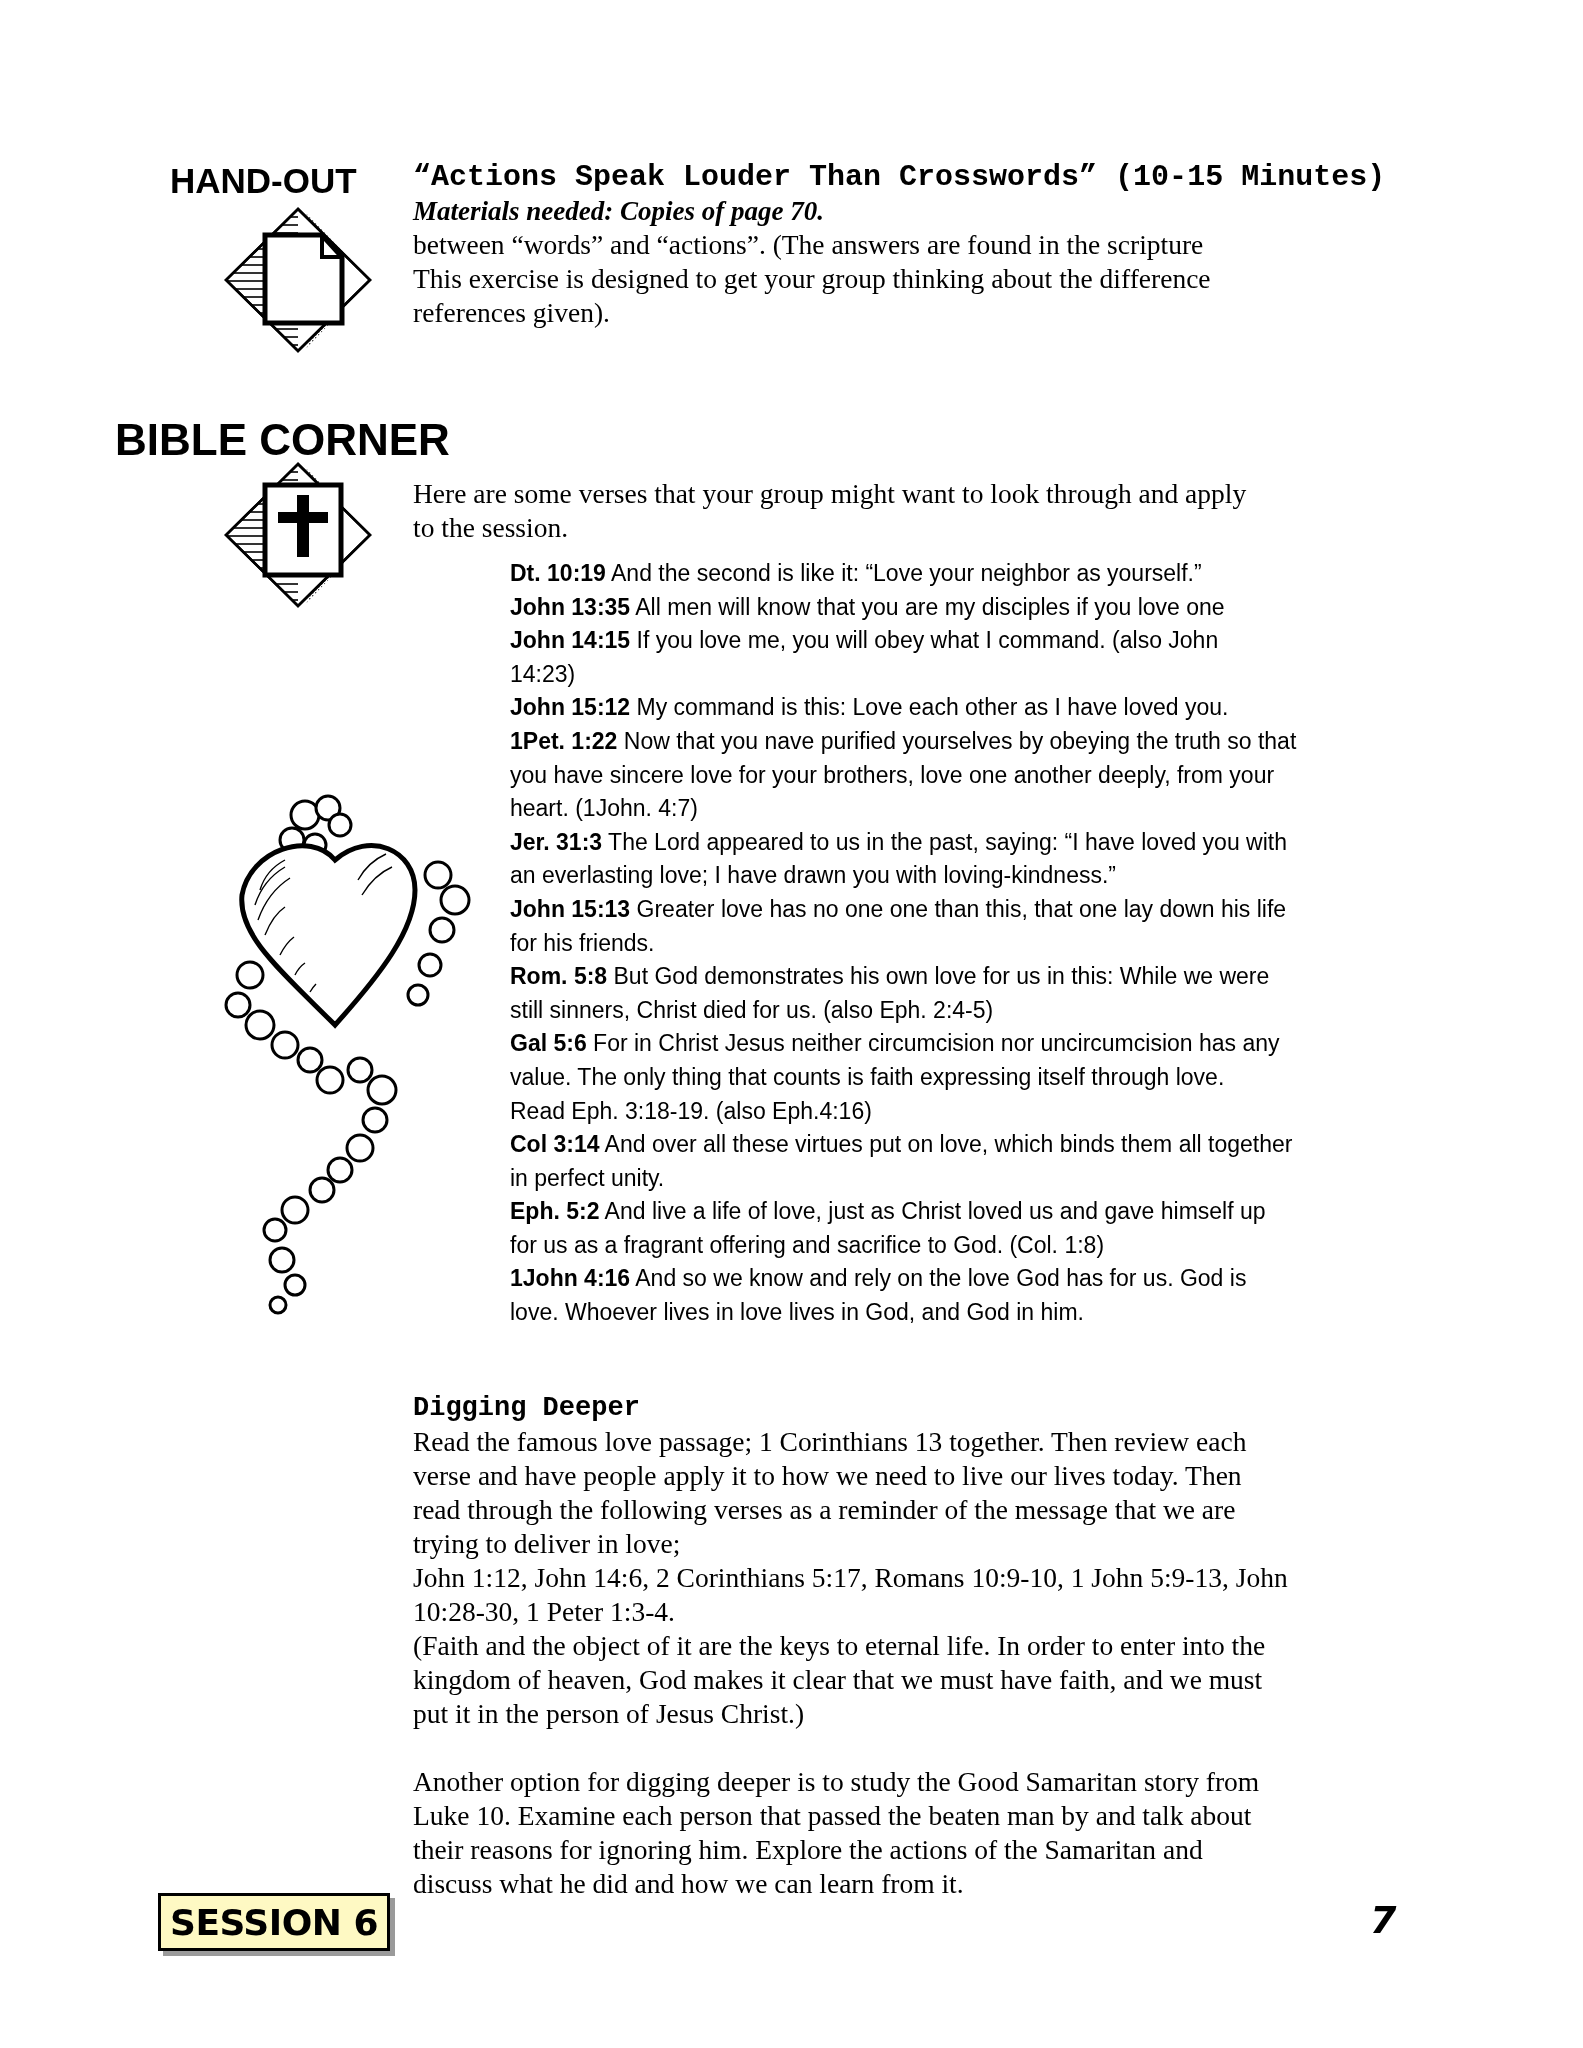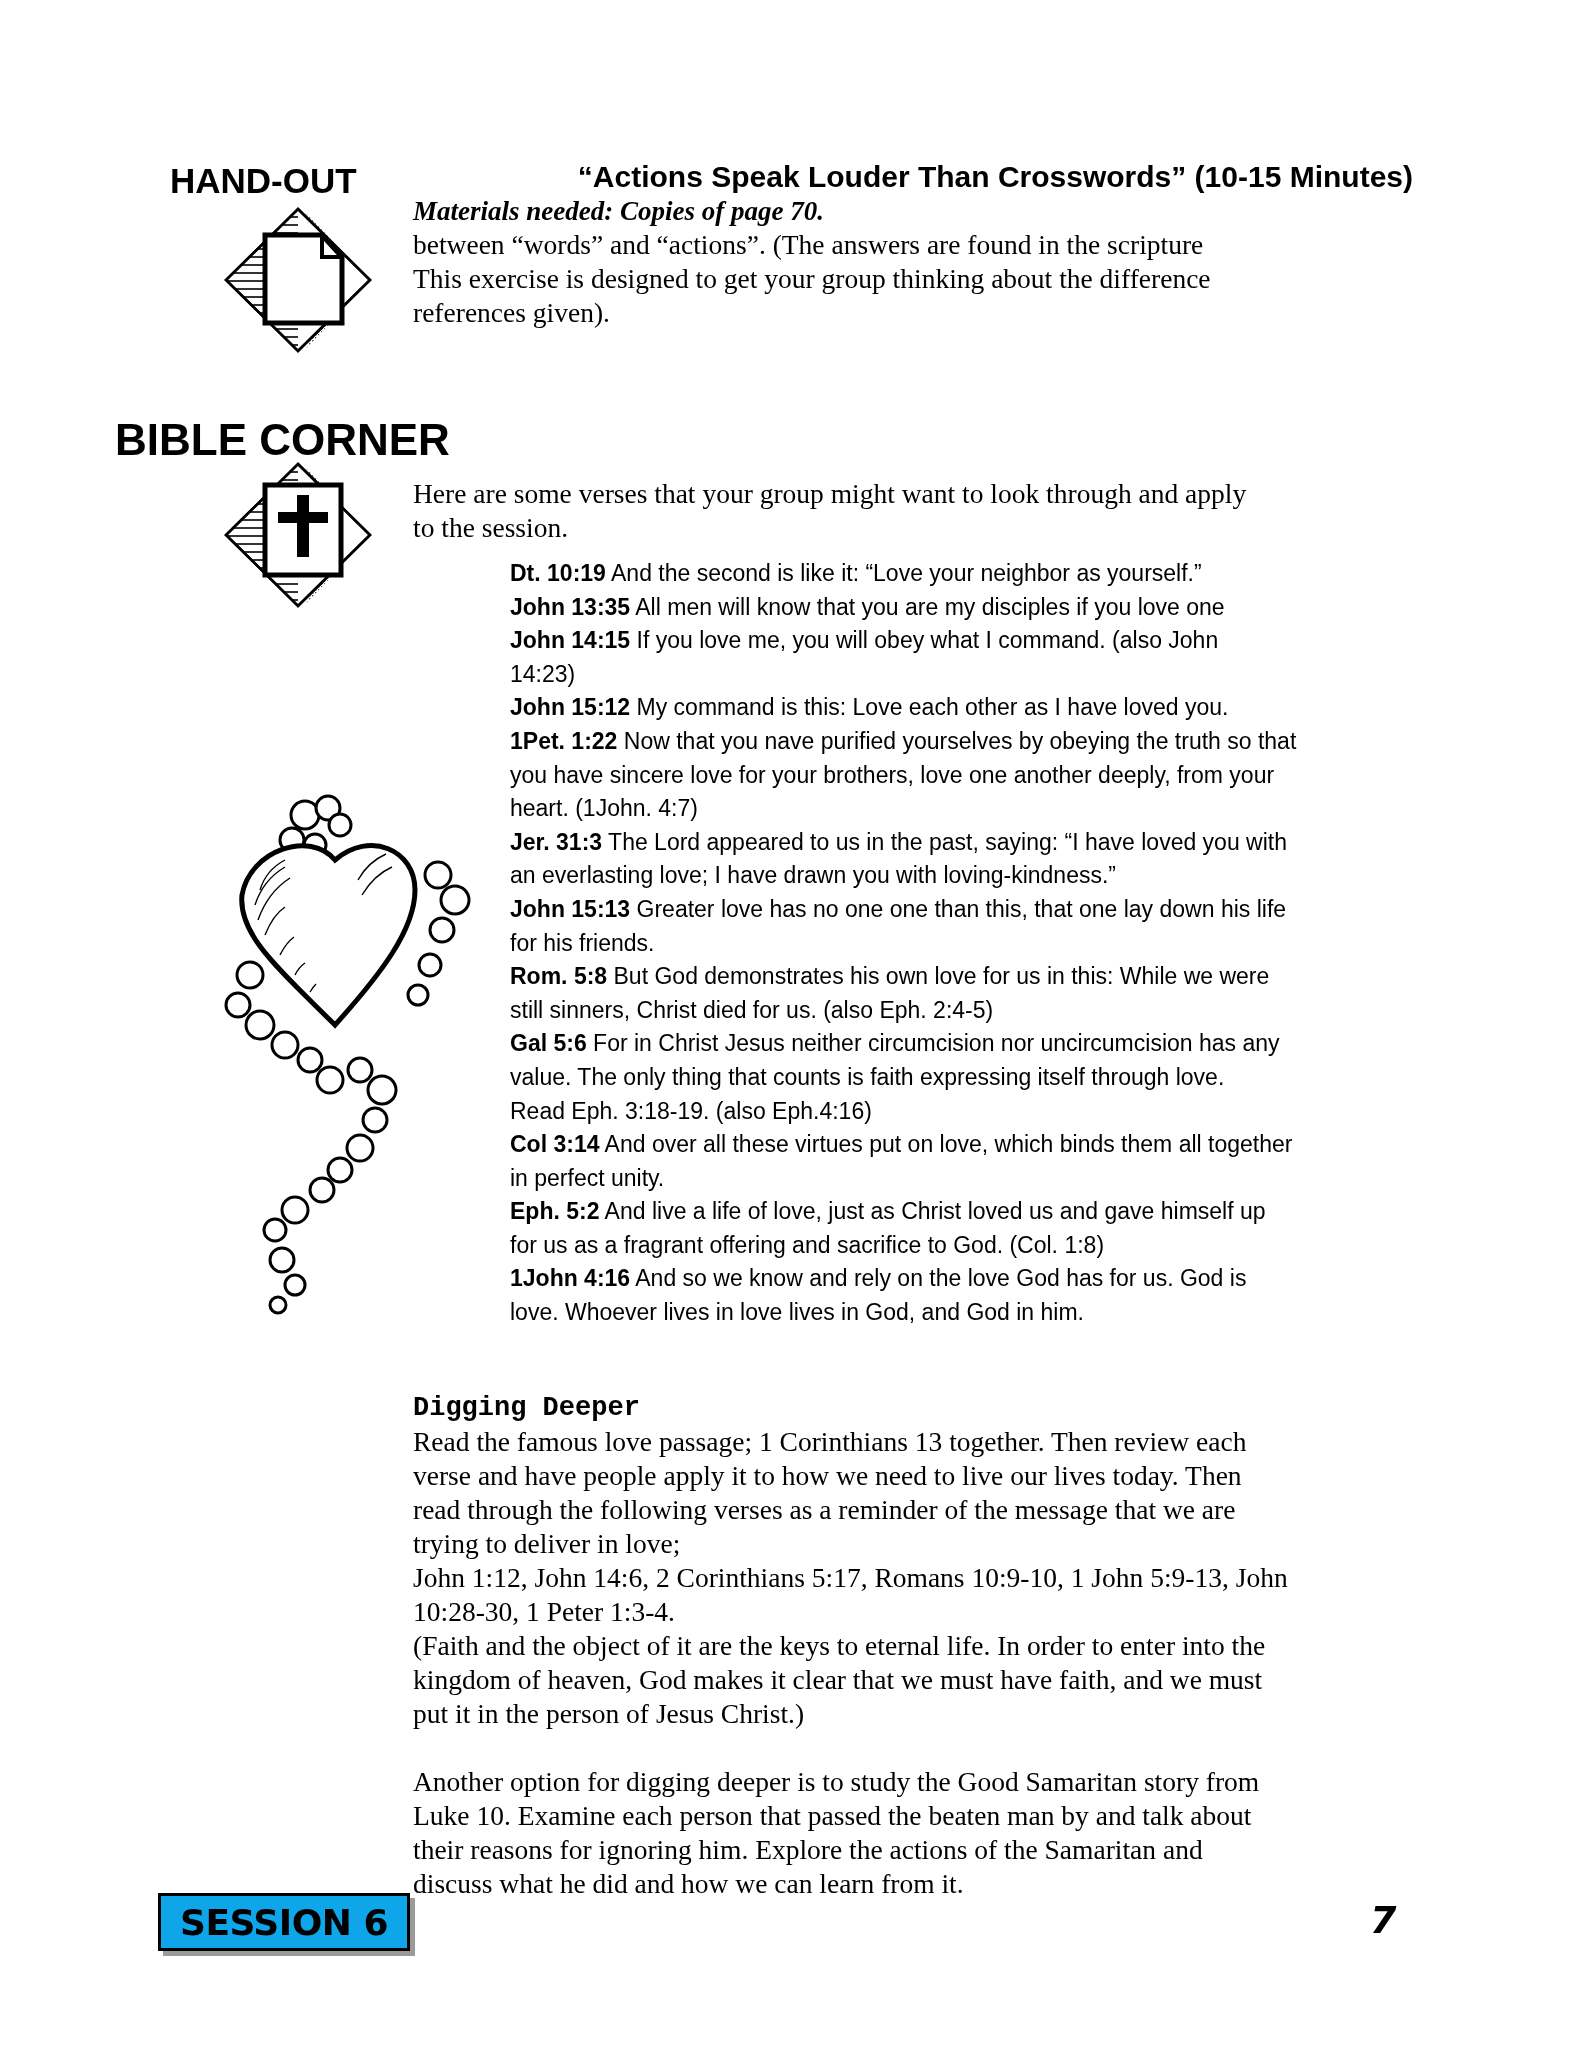--- a/index.html
+++ b/index.html
@@ -3,30 +3,30 @@
 <meta charset="utf-8">
 <style>
   html, body { margin: 0; padding: 0; background: #ffffff; }
   body { width: 1583px; height: 2048px; position: relative; overflow: hidden; color: #000; }
   .label-heading {
     position: absolute; font-family: "Liberation Sans", sans-serif; font-weight: bold;
     font-size: 35px; letter-spacing: 0px; line-height: 1;
   }
   .icon { position: absolute; }
   .block { position: absolute; }
-  .title { font-family: Liberation Sans, sans-serif; font-weight: bold; font-size: 30px; line-height: 34px; margin: 0; text-align: right; }
+  .title { font-family: Liberation Mono, monospace; font-weight: bold; font-size: 30px; line-height: 34px; margin: 0; }
   .mat { font-family: "Liberation Serif", serif; font-weight: bold; font-size: 27px; line-height: 34px; margin: 0; font-style: italic; }
   .body-serif { font-family: "Liberation Serif", serif; font-size: 27.5px; line-height: 34px; margin: 0; }
   .verses { position: absolute; left: 510px; top: 557px; width: 905px; font-family: "Liberation Sans", sans-serif; font-size: 23px; line-height: 33.6px; }
   .verse { margin: 0; }
   .verse .ref { font-weight: bold; }
   .dig-title { font-family: Liberation Mono, monospace; font-weight: bold; font-size: 27px; line-height: 34px; margin: 0; }
   .session-box {
-    position: absolute; left: 158px; top: 1893px; width: 252px; height: 58px;
-    border: 3px solid #000; background: #0ea5e9; box-sizing: border-box;
+    position: absolute; left: 158px; top: 1893px; width: 232px; height: 58px;
+    border: 3px solid #000; background: #fef9c3; box-sizing: border-box;
     box-shadow: 5px 5px 0 #9a9a9a;
     display: flex; align-items: center; justify-content: center;
   }
   .session-box span { font-family: "DejaVu Sans", sans-serif; font-weight: bold; font-size: 36px; letter-spacing: -0.5px; }
   .page-num { position: absolute; left: 1370px; top: 1898px; font-family: "DejaVu Sans", sans-serif; font-weight: bold; font-style: italic; font-size: 38px; }
 </style>
 </head>
 <body>
 
 <div class="label-heading" style="left:170px; top:163px;">HAND-OUT</div>

